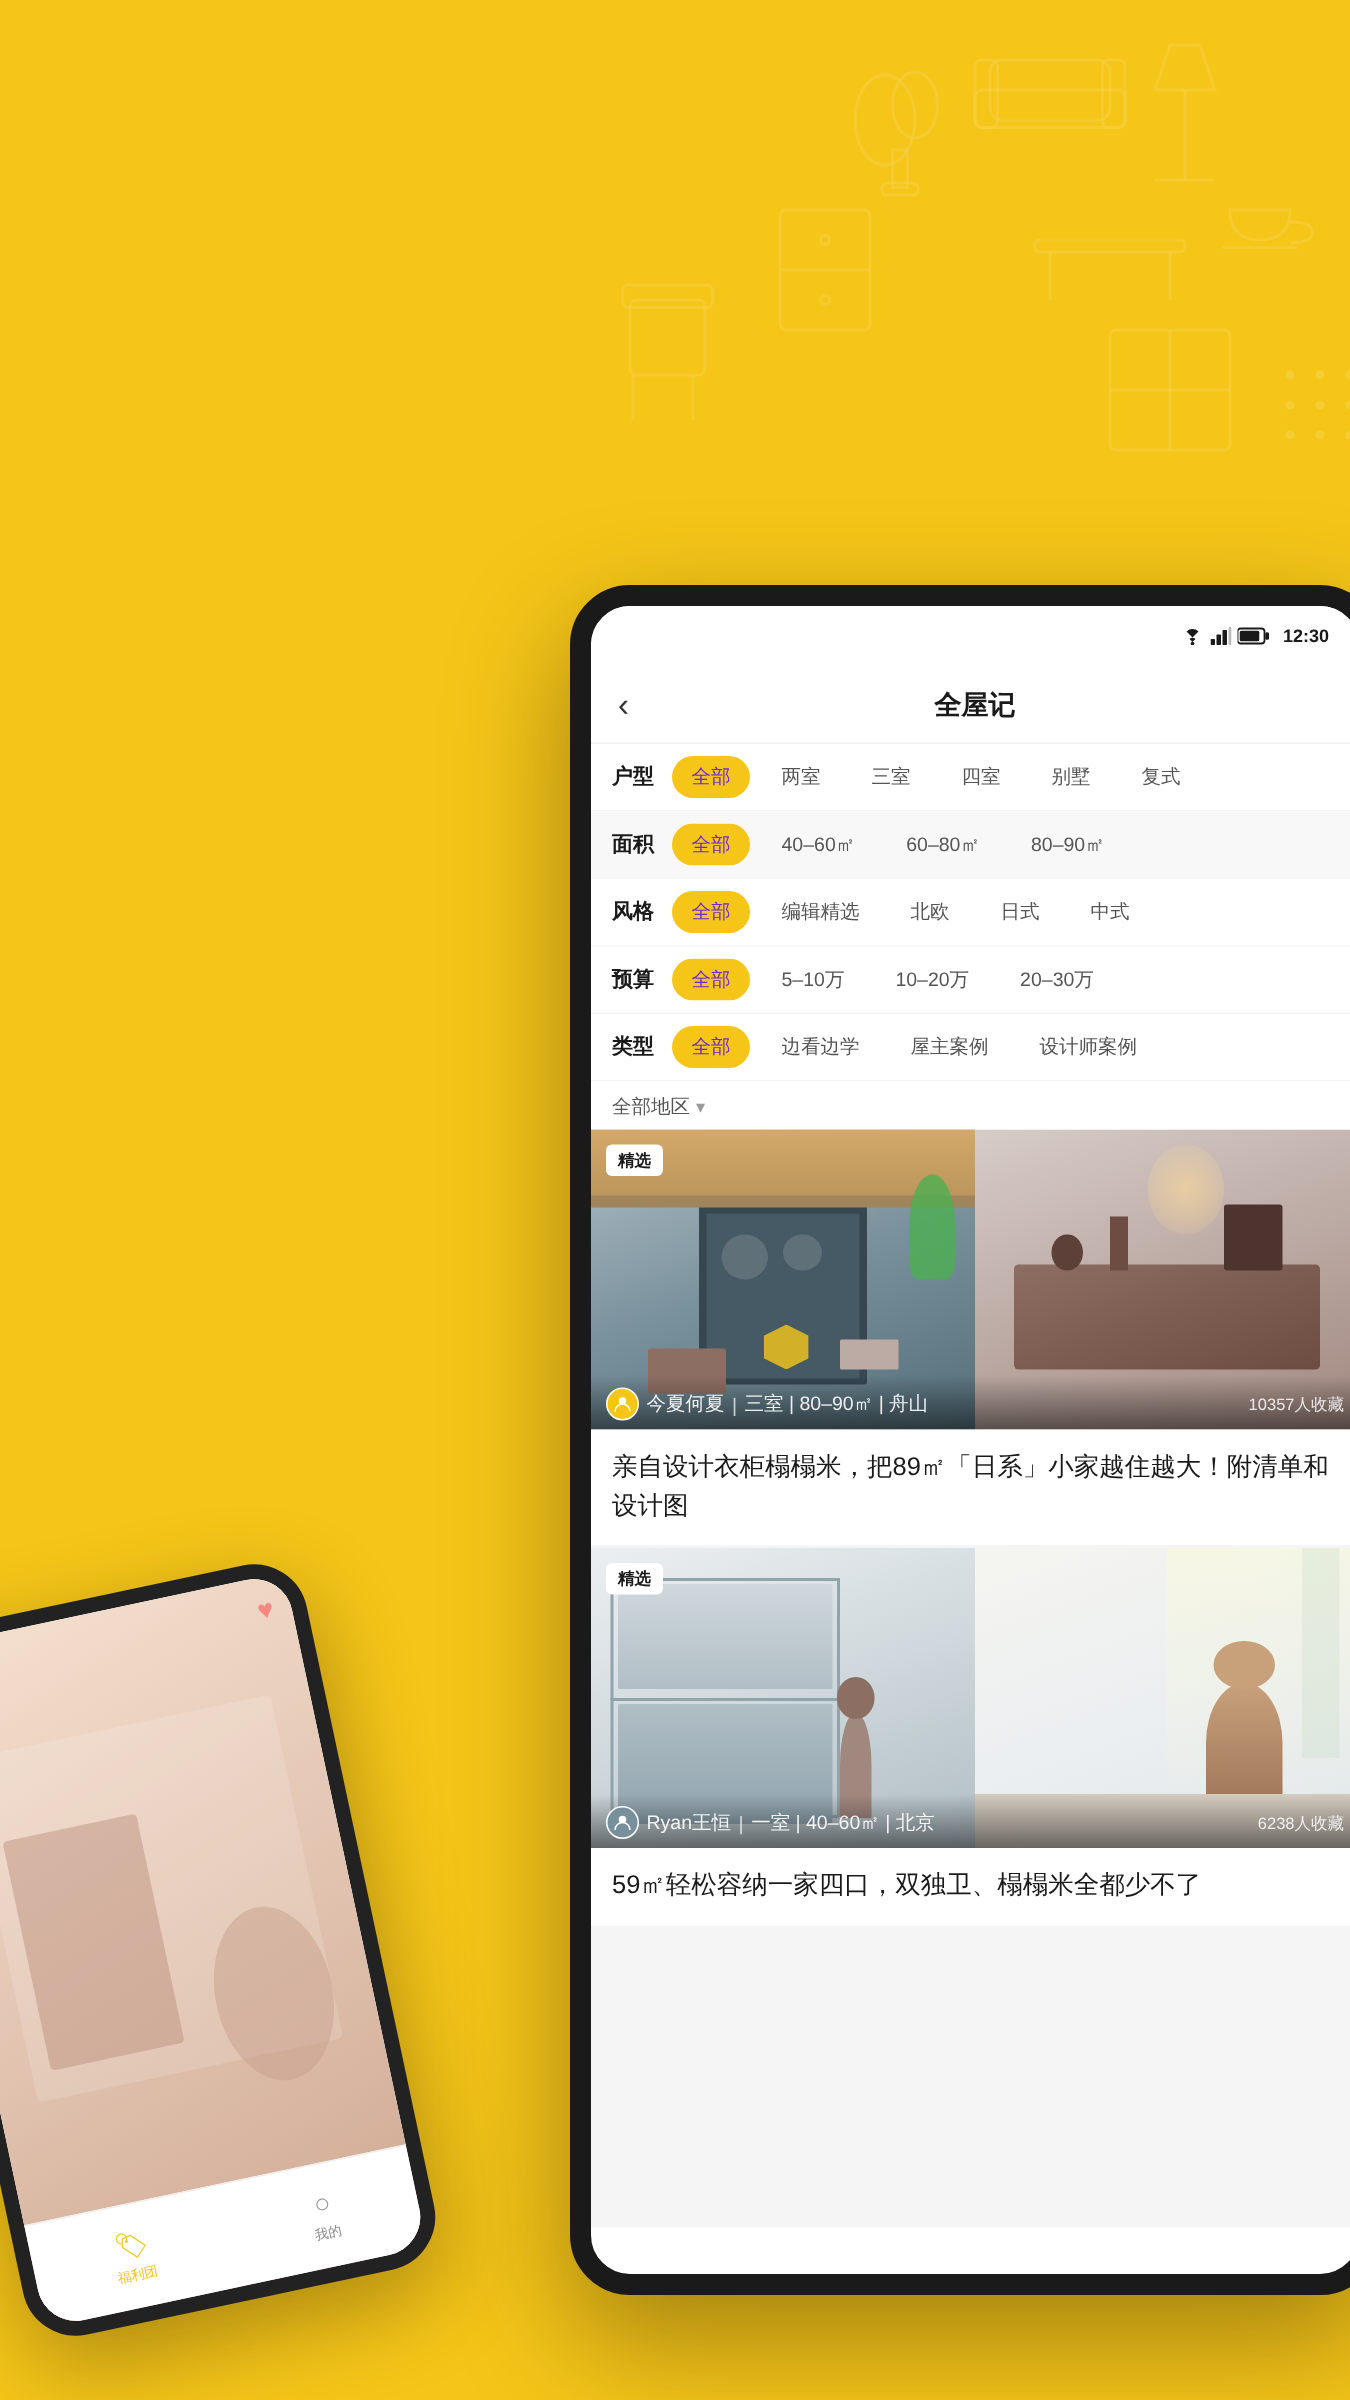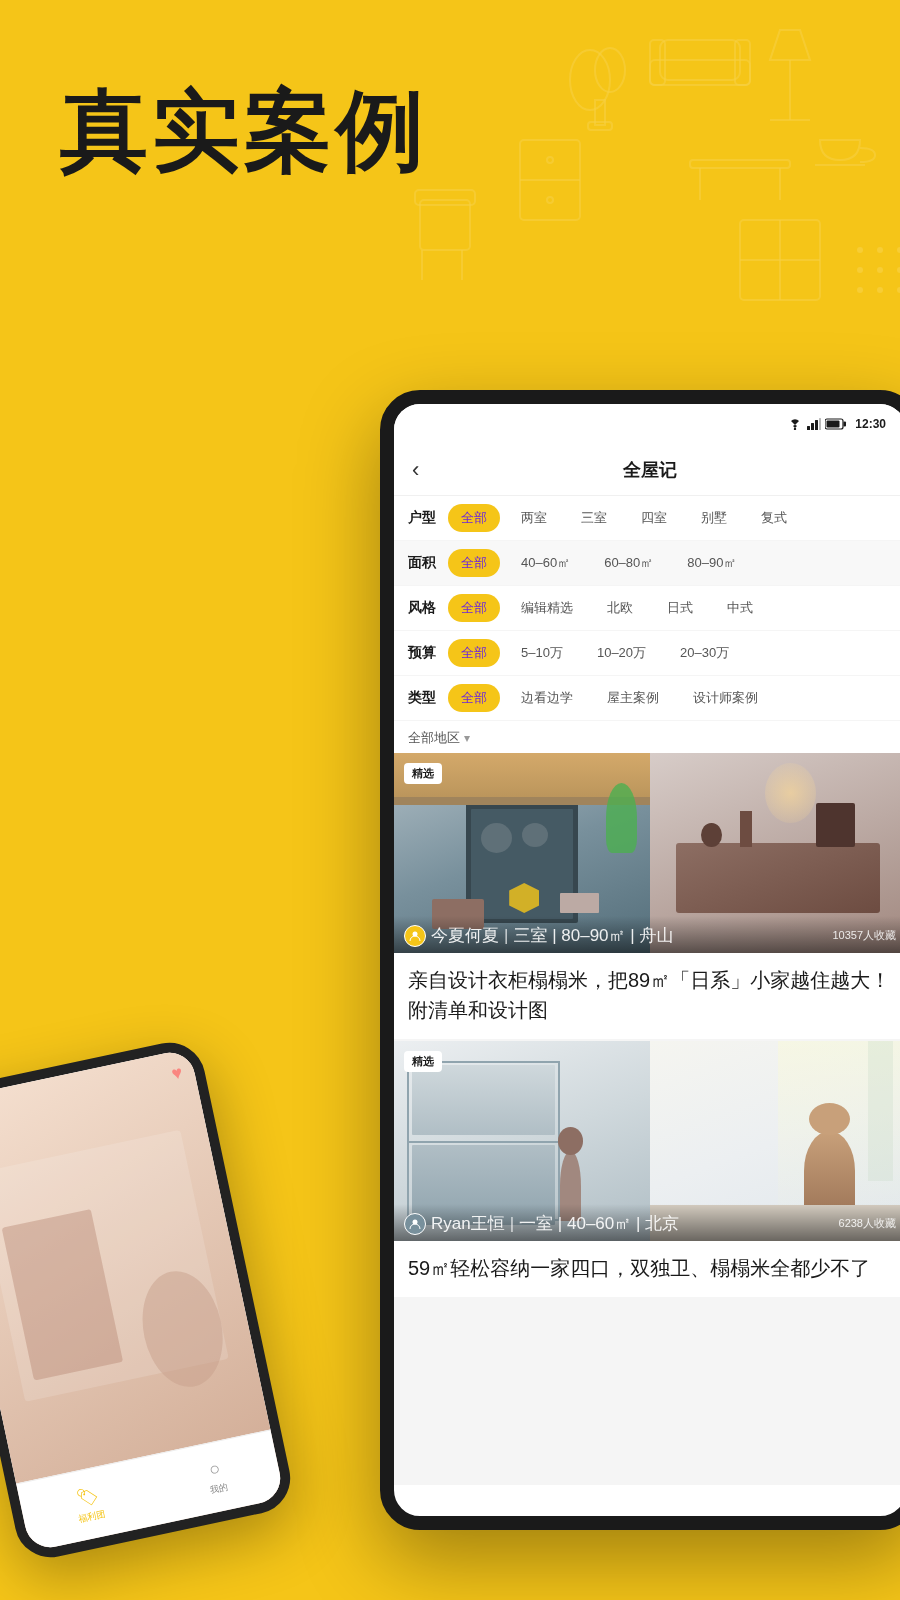--- a/index.html
+++ b/index.html
@@ -268,21 +268,21 @@
       flex-shrink: 0;
       display: flex;
       align-items: center;
       justify-content: center;
     }
     .author-avatar-2 {
       background: #78909c;
     }
 
     .overlay-meta {
-      font-size: 17px;
+      font-size: 13px;
       color: rgba(255,255,255,0.9);
     }
 
     .overlay-right {
       font-size: 11px;
       color: rgba(255,255,255,0.85);
     }
 
     .hexagon-decoration {
       position: absolute;
@@ -293,21 +293,21 @@
       background: #F5C518;
       opacity: 0.8;
       clip-path: polygon(50% 0%, 100% 25%, 100% 75%, 50% 100%, 0% 75%, 0% 25%);
     }
 
     .card-text {
       padding: 12px 14px 14px;
     }
 
     .card-title {
-      font-size: 20px;
+      font-size: 17px;
       font-weight: 500;
       color: #1a1a1a;
       line-height: 1.5;
     }
 
     
     .deco-icon {
       fill: none;
       stroke: rgba(255,255,255,0.6);
       stroke-width: 2;
@@ -364,21 +364,21 @@
     <circle cx="520" cy="290" r="3" fill="white"></circle>
     <circle cx="540" cy="290" r="3" fill="white"></circle>
     <circle cx="560" cy="250" r="3" fill="white"></circle>
     <circle cx="560" cy="270" r="3" fill="white"></circle>
     <circle cx="560" cy="290" r="3" fill="white"></circle>
   </g>
 </svg>
 
 <div class="headline">
   <h1>
-    <span>真实案例</span><br>
+    <br>
   </h1>
 </div>
 
 <div class="left-phone">
   <div class="left-phone-screen">
 
     <div style="width:100%;height:calc(100% - 70px);background:linear-gradient(160deg,#f5e0d0,#d4b09a);position:relative;">
 
       <div style="position:absolute;top:20%;left:10%;width:80%;height:60%;background:rgba(255,255,255,0.15);border-radius:4px;"></div>
       <div style="position:absolute;top:35%;left:15%;width:35%;height:40%;background:rgba(180,130,110,0.4);border-radius:3px;"></div>

